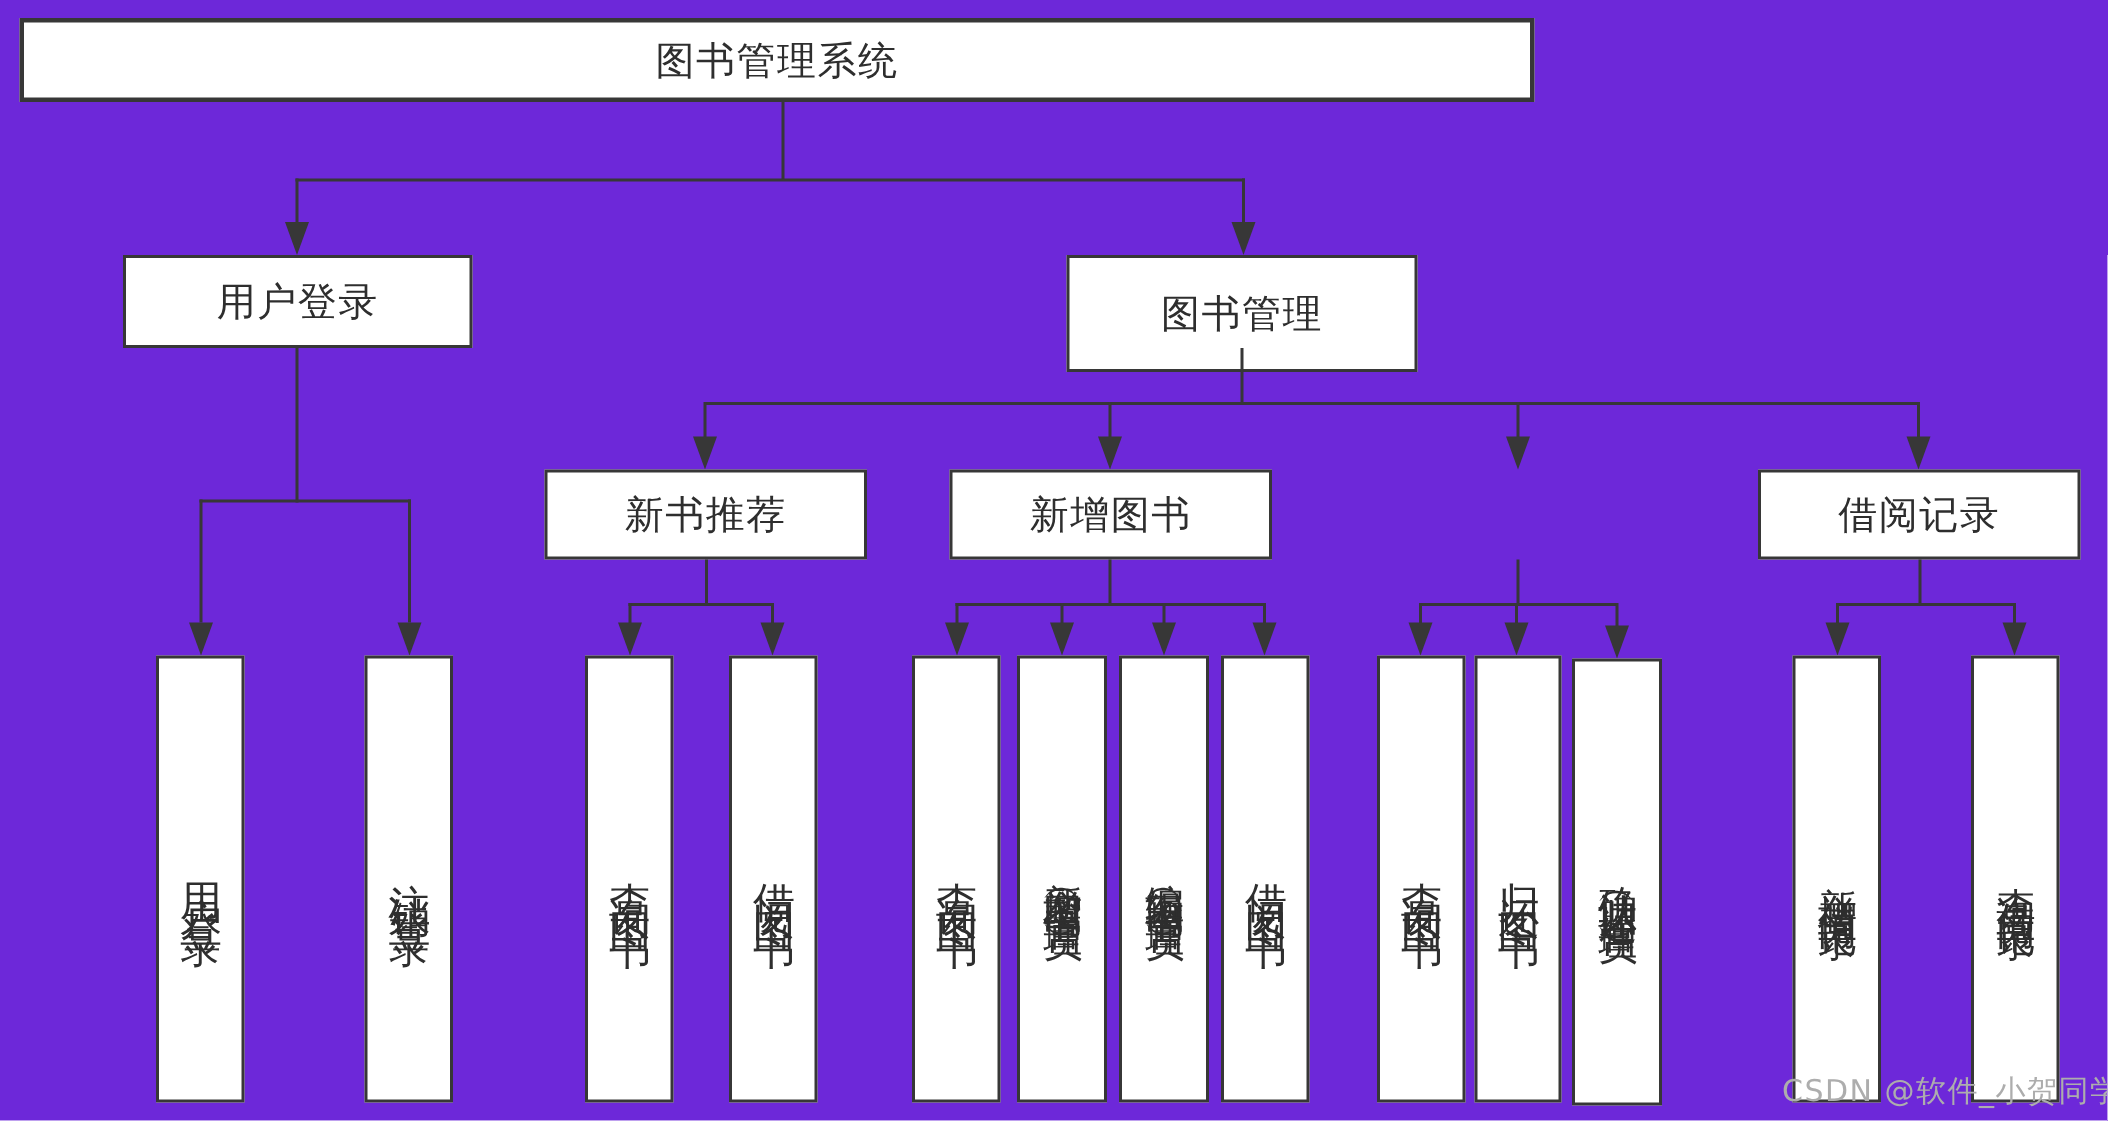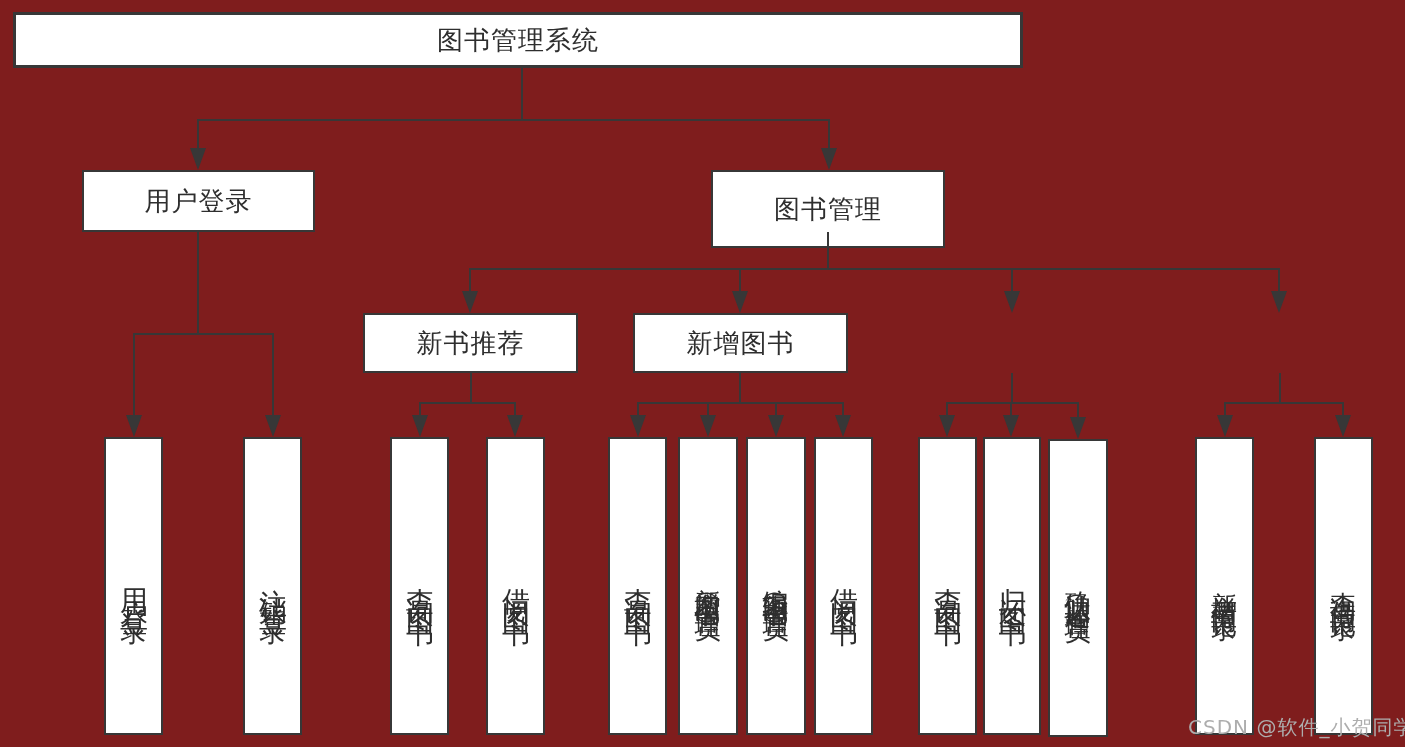--- a/index.html
+++ b/index.html
@@ -1,17 +1,17 @@
 <!DOCTYPE html>
 <html><head>
 <meta charset="utf-8">
 <style>
   html,body{margin:0;padding:0;background:#ffffff;}
   body{font-family:"DejaVu Sans","Liberation Sans",sans-serif;}
-  .canvas{position:relative;width:1405px;height:747px;background:#7f1d1d;overflow:hidden;}
+  .canvas{position:relative;width:1405px;height:747px;background:#6d28d9;overflow:hidden;}
   .box{
     position:absolute;
     border:2px solid #373737;
     background:#ffffff;
     color:#2e2e2e;
     display:flex;align-items:center;justify-content:center;
     box-sizing:border-box;
     text-align:center;
   }
   .hbox{font-size:26px;letter-spacing:1px;}
@@ -74,20 +74,21 @@
     <div class="vl" style="left:739px;top:268px;height:26px;"></div>
     <div class="ah" style="left:732px;top:291px;"></div>
     <div class="vl" style="left:1011px;top:268px;height:26px;"></div>
     <div class="ah" style="left:1004px;top:291px;"></div>
     <div class="vl" style="left:1278px;top:268px;height:26px;"></div>
     <div class="ah" style="left:1271px;top:291px;"></div>
   </div>
 
   <div class="box hbox" style="left:363px;top:313px;width:215px;height:60px;">新书推荐</div>
   <div class="box hbox" style="left:633px;top:313px;width:215px;height:60px;">新增图书</div>
+  <div class="box hbox" style="left:1172px;top:313px;width:215px;height:60px;">借阅记录</div>
 
   <div>
     <div class="vl" style="left:470px;top:373px;height:31px;"></div>
     <div class="hl" style="left:419px;top:402px;width:97px;"></div>
     <div class="vl" style="left:419px;top:402px;height:15px;"></div>
     <div class="ah" style="left:412px;top:415px;"></div>
     <div class="vl" style="left:514px;top:402px;height:15px;"></div>
     <div class="ah" style="left:507px;top:415px;"></div>
   </div>
 

